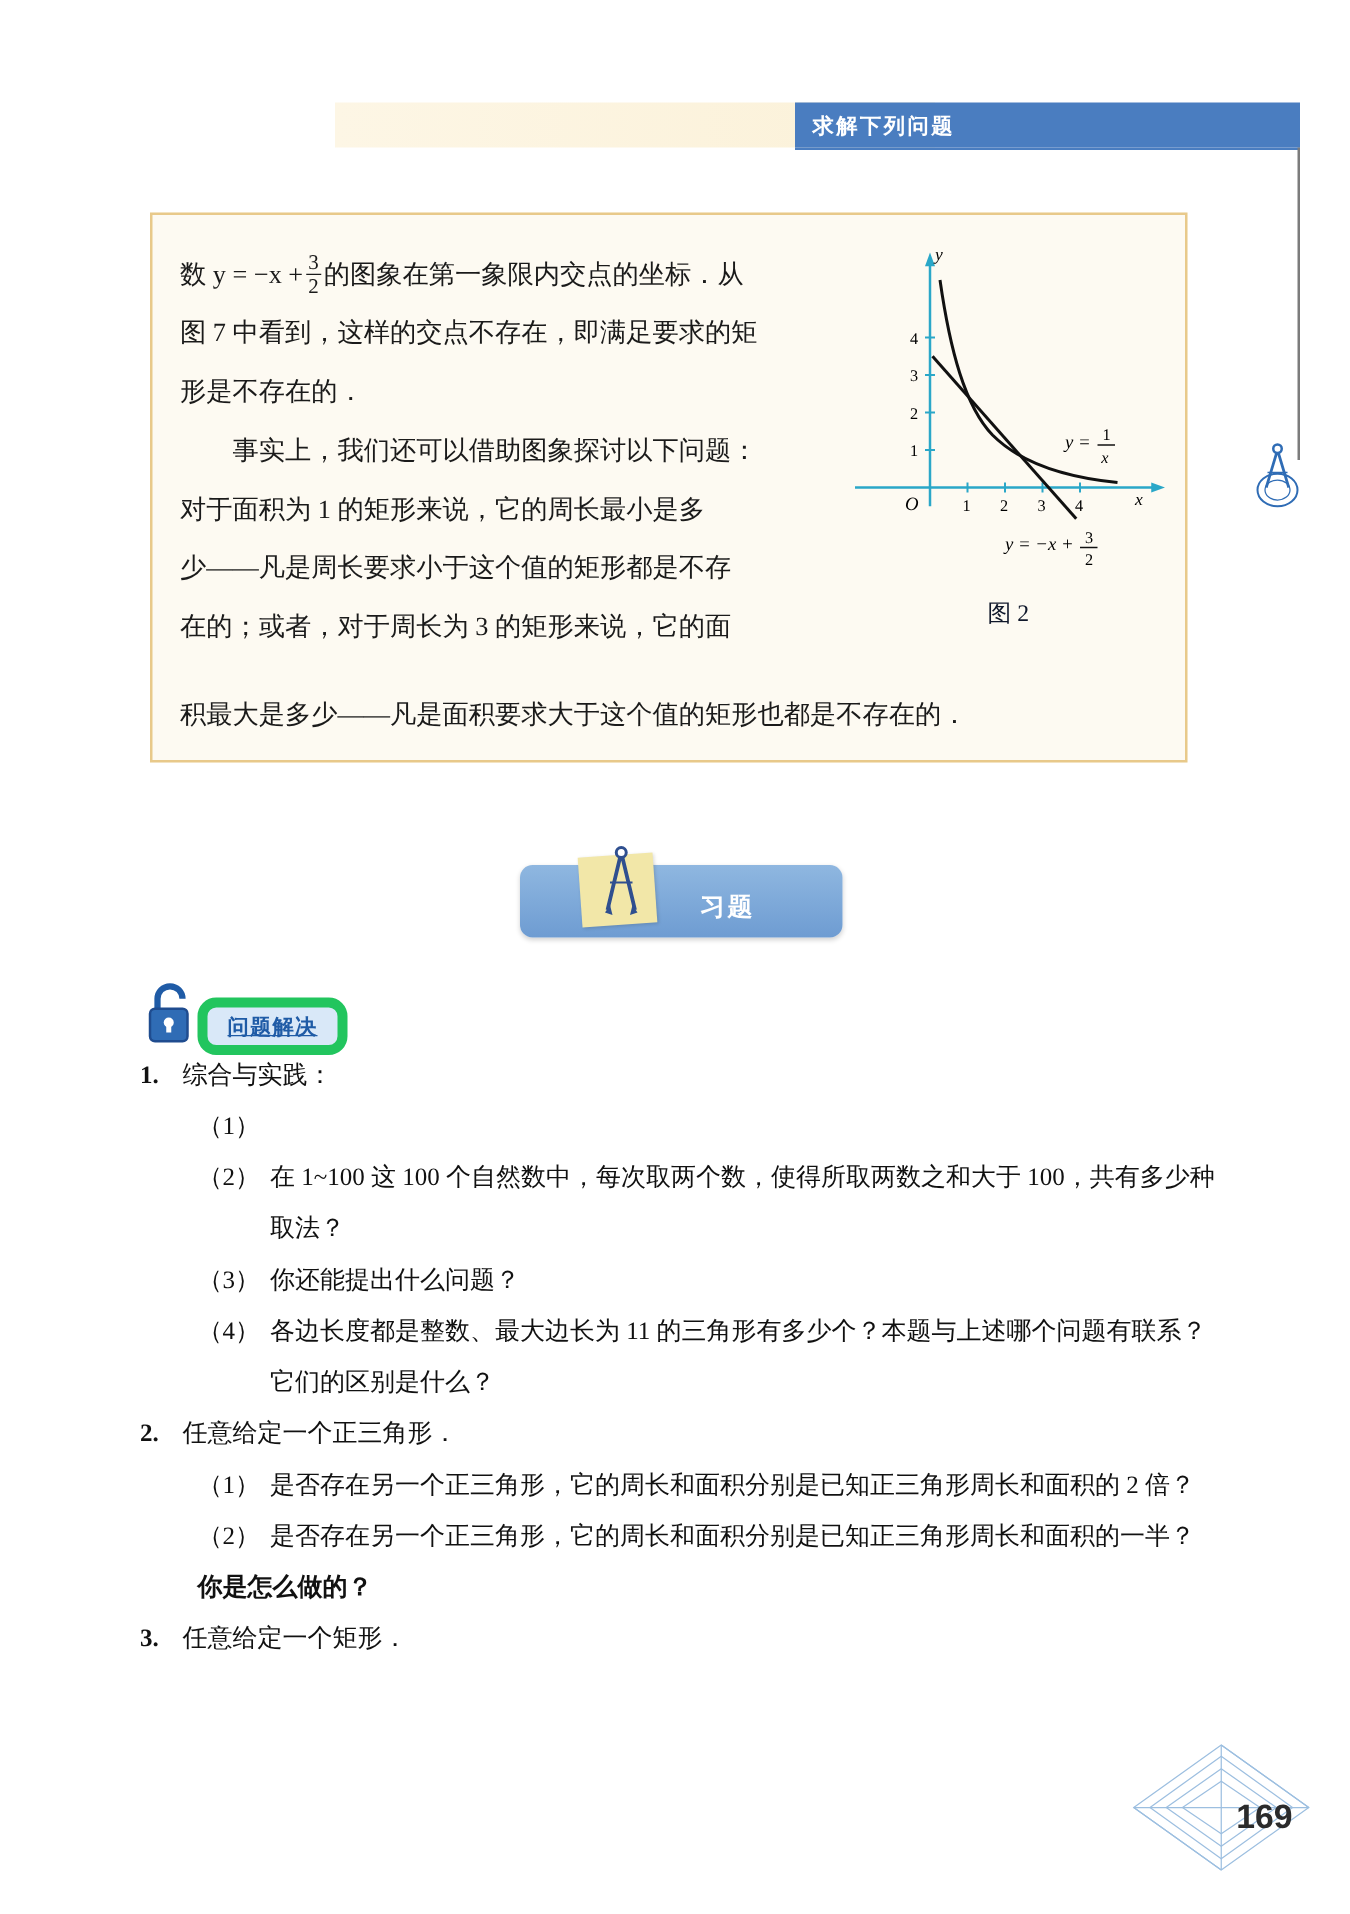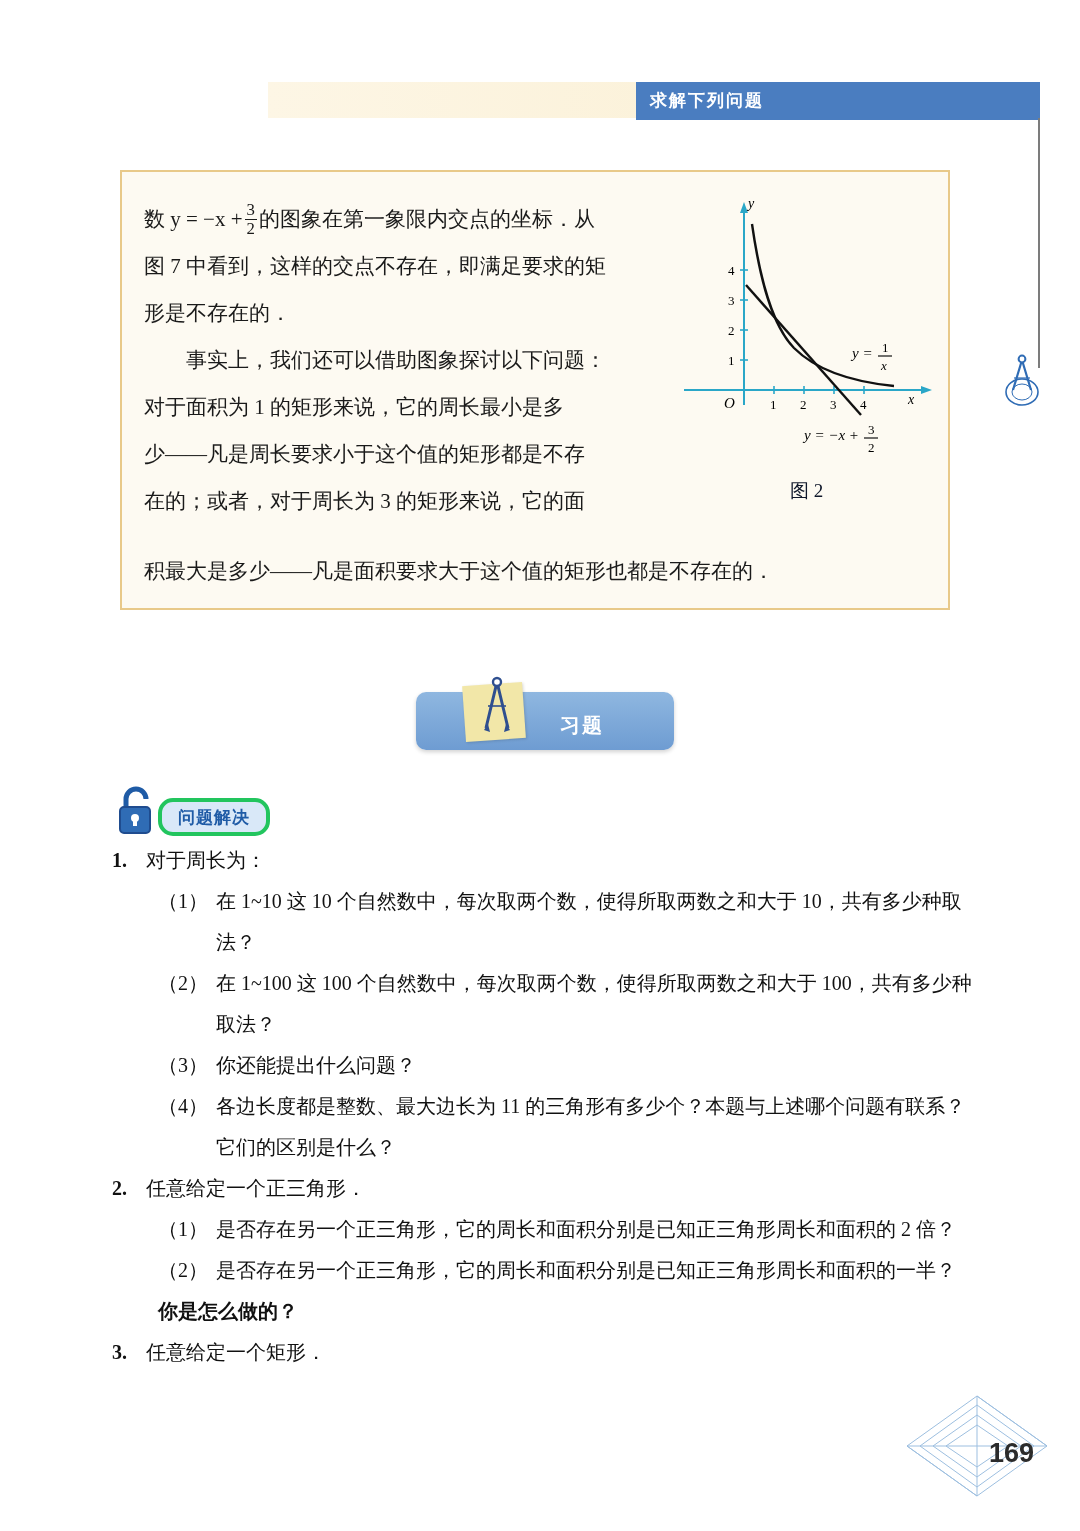--- a/index.html
+++ b/index.html
@@ -174,28 +174,29 @@
     height: 52px;
   }
   .section-pill {
     position: absolute;
     top: 798px;
     left: 158px;
     height: 30px;
     padding: 0 16px;
     border-radius: 15px;
     background: #d9e8f8;
-    border: 4px solid #22c55e;
+    border: 8px solid #22c55e;
     color: #1f5ba6;
     font-family: "Liberation Sans", sans-serif;
     font-size: 17px;
     font-weight: bold;
     display: flex;
     align-items: center;
     letter-spacing: 1px;
+    text-decoration: underline;
   }
 
   
   .problems {
     position: absolute;
     top: 840px;
     left: 112px;
     width: 860px;
     font-size: 20px;
     line-height: 41px;
@@ -346,25 +347,24 @@
 </svg>
 <div class="section-pill">
   <span>问题解决</span>
 </div>
 
 <div class="problems">
 
   <div class="prob">
     <div class="prob-head">
       <span class="prob-num">1.</span>
-      <span class="prob-stem">对于周长为：</span>
+      <span class="prob-stem">综合与实践：</span>
     </div>
     <div class="sub">
       <span class="sub-num">（1）</span>
-      <span class="sub-text">在 1~10 这 10 个自然数中，每次取两个数，使得所取两数之和大于 10，共有多少种取法？</span>
     </div>
     <div class="sub">
       <span class="sub-num">（2）</span>
       <span class="sub-text">在 1~100 这 100 个自然数中，每次取两个数，使得所取两数之和大于 100，共有多少种取法？</span>
     </div>
     <div class="sub">
       <span class="sub-num">（3）</span>
       <span class="sub-text">你还能提出什么问题？</span>
     </div>
     <div class="sub">

